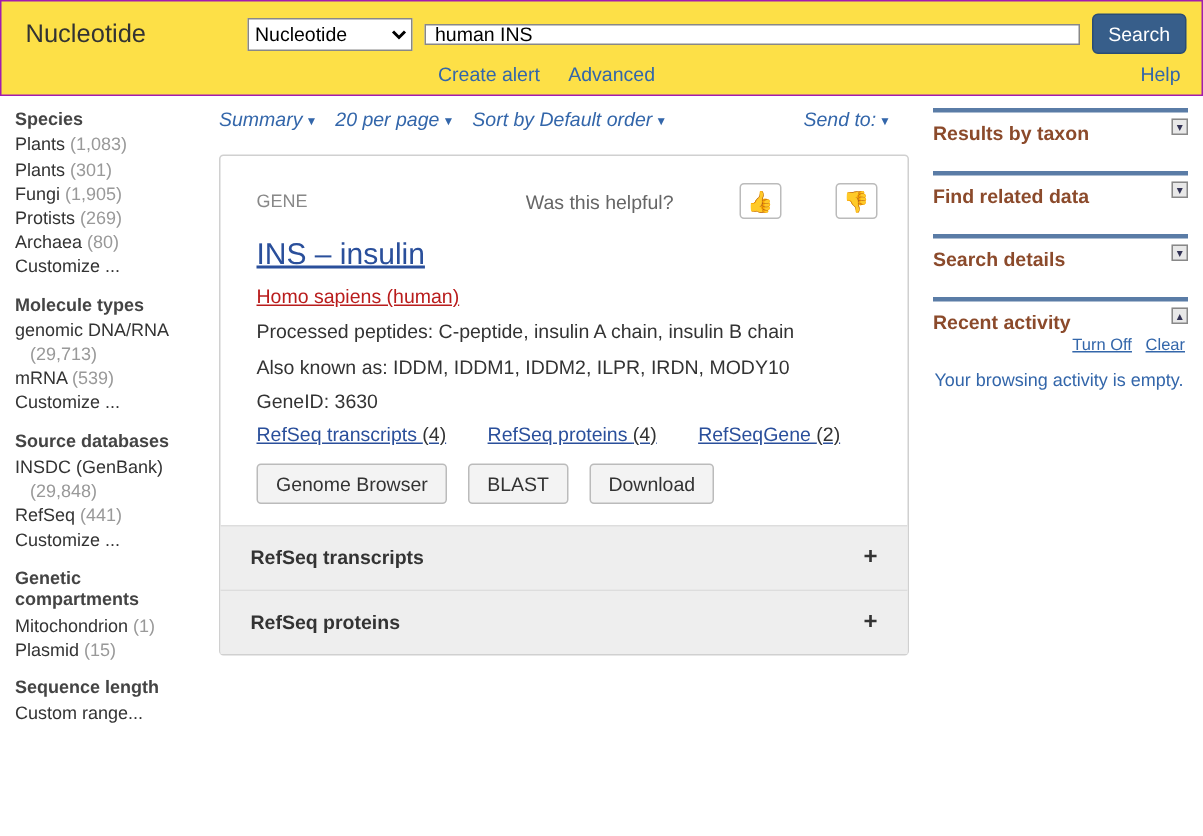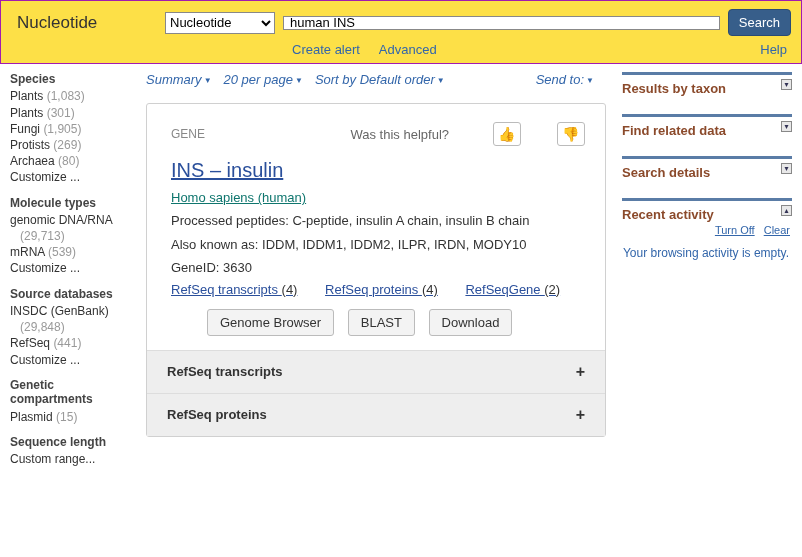--- a/index.html
+++ b/index.html
@@ -25,25 +25,25 @@
 .toolbar { display: flex; align-items: center; font-size: 13px; color: #3366aa; margin-bottom: 16px; font-style: italic; }
 .toolbar .titem { margin-right: 12px; cursor: pointer; }
 .tri { font-size: 8px; margin-left: 2px; color: #3366aa; vertical-align: middle; }
 .toolbar .sendto { margin-left: auto; }
 .card { border: 1px solid #d0d0d0; border-radius: 3px; background: #fff; }
 .card-inner { padding: 18px 20px 14px 24px; }
 .card-head { display: flex; align-items: center; color: #888; font-size: 12px; margin-bottom: 10px; gap: 32px; }
 .card-head .helpful { margin-left: auto; margin-right: 8px; color: #666; font-size: 13px; }
 .thumb { border: 1px solid #bbb; border-radius: 3px; width: 28px; height: 24px; display: inline-flex; align-items: center; justify-content: center; margin-left: 4px; cursor: pointer; background: #fff; font-size: 14px; }
 .gene-title { font-size: 20px; color: #2a4f9b; text-decoration: underline; font-weight: normal; line-height: 1.4; display: inline-block; margin-bottom: 6px; }
-.org { color: #0f766e; font-size: 13px; display: inline-block; margin-bottom: 6px; }
+.org { color: #b91c1c; font-size: 13px; display: inline-block; margin-bottom: 6px; }
 .desc { font-size: 13px; color: #333; margin-bottom: 4px; line-height: 1.5; }
 .links-row a { color: #2a4f9b; text-decoration: underline; margin-right: 24px; font-size: 13px; }
 .links-row .paren { color: #333; text-decoration: none; }
-.btnrow { margin-top: 12px; margin-left: 36px; }
+.btnrow { margin-top: 12px; }
 .btn { display: inline-block; background: #f3f3f3; border: 1px solid #bbb; border-radius: 3px; padding: 5px 12px; font-size: 13px; color: #333; margin-right: 10px; cursor: pointer; }
 .exp { background: #eee; border-top: 1px solid #ddd; padding: 12px 20px; font-weight: bold; font-size: 13px; display: flex; align-items: center; cursor: pointer; }
 .exp .plus { margin-left: auto; font-weight: bold; font-size: 16px; }
 .right { width: 180px; padding-left: 10px; font-size: 12px; }
 .fh { margin-bottom: 6px; }
 .fh b { font-weight: bold; }
 .fh a { color: #3366aa; text-decoration: underline; }
 .rbox { border-top: 3px solid #5a7ca6; padding: 6px 2px 10px 0; margin-bottom: 8px; position: relative; }
 .rbox .rtitle { color: #8b4a2b; font-weight: bold; font-size: 13px; }
 .rbox .corner { position: absolute; right: 0; top: 4px; width: 11px; height: 11px; border: 1px solid #888; background: #e8e8e8; font-size: 8px; text-align: center; line-height: 9px; color: #335; cursor: pointer; }
@@ -91,20 +91,21 @@
       <div class="item cust">Customize ...</div>
     </div>
     <div class="grp">
         <div class="grp-title">Source databases</div>
       <div class="item"><span>INSDC (GenBank)</span><br>&nbsp;&nbsp;&nbsp;<span class="cnt">(29,848)</span></div>
       <div class="item"><span>RefSeq</span> <span class="cnt">(441)</span></div>
       <div class="item cust">Customize ...</div>
     </div>
     <div class="grp">
         <div class="grp-title">Genetic compartments</div>
+      <div class="item"><span>Mitochondrion</span> <span class="cnt">(1)</span></div>
       <div class="item"><span>Plasmid</span> <span class="cnt">(15)</span></div>
     </div>
     <div class="grp">
         <div class="grp-title">Sequence length</div>
       <div class="item">Custom range...</div>
     </div>
   </div>
 
   <div class="center">
     <div class="toolbar">

